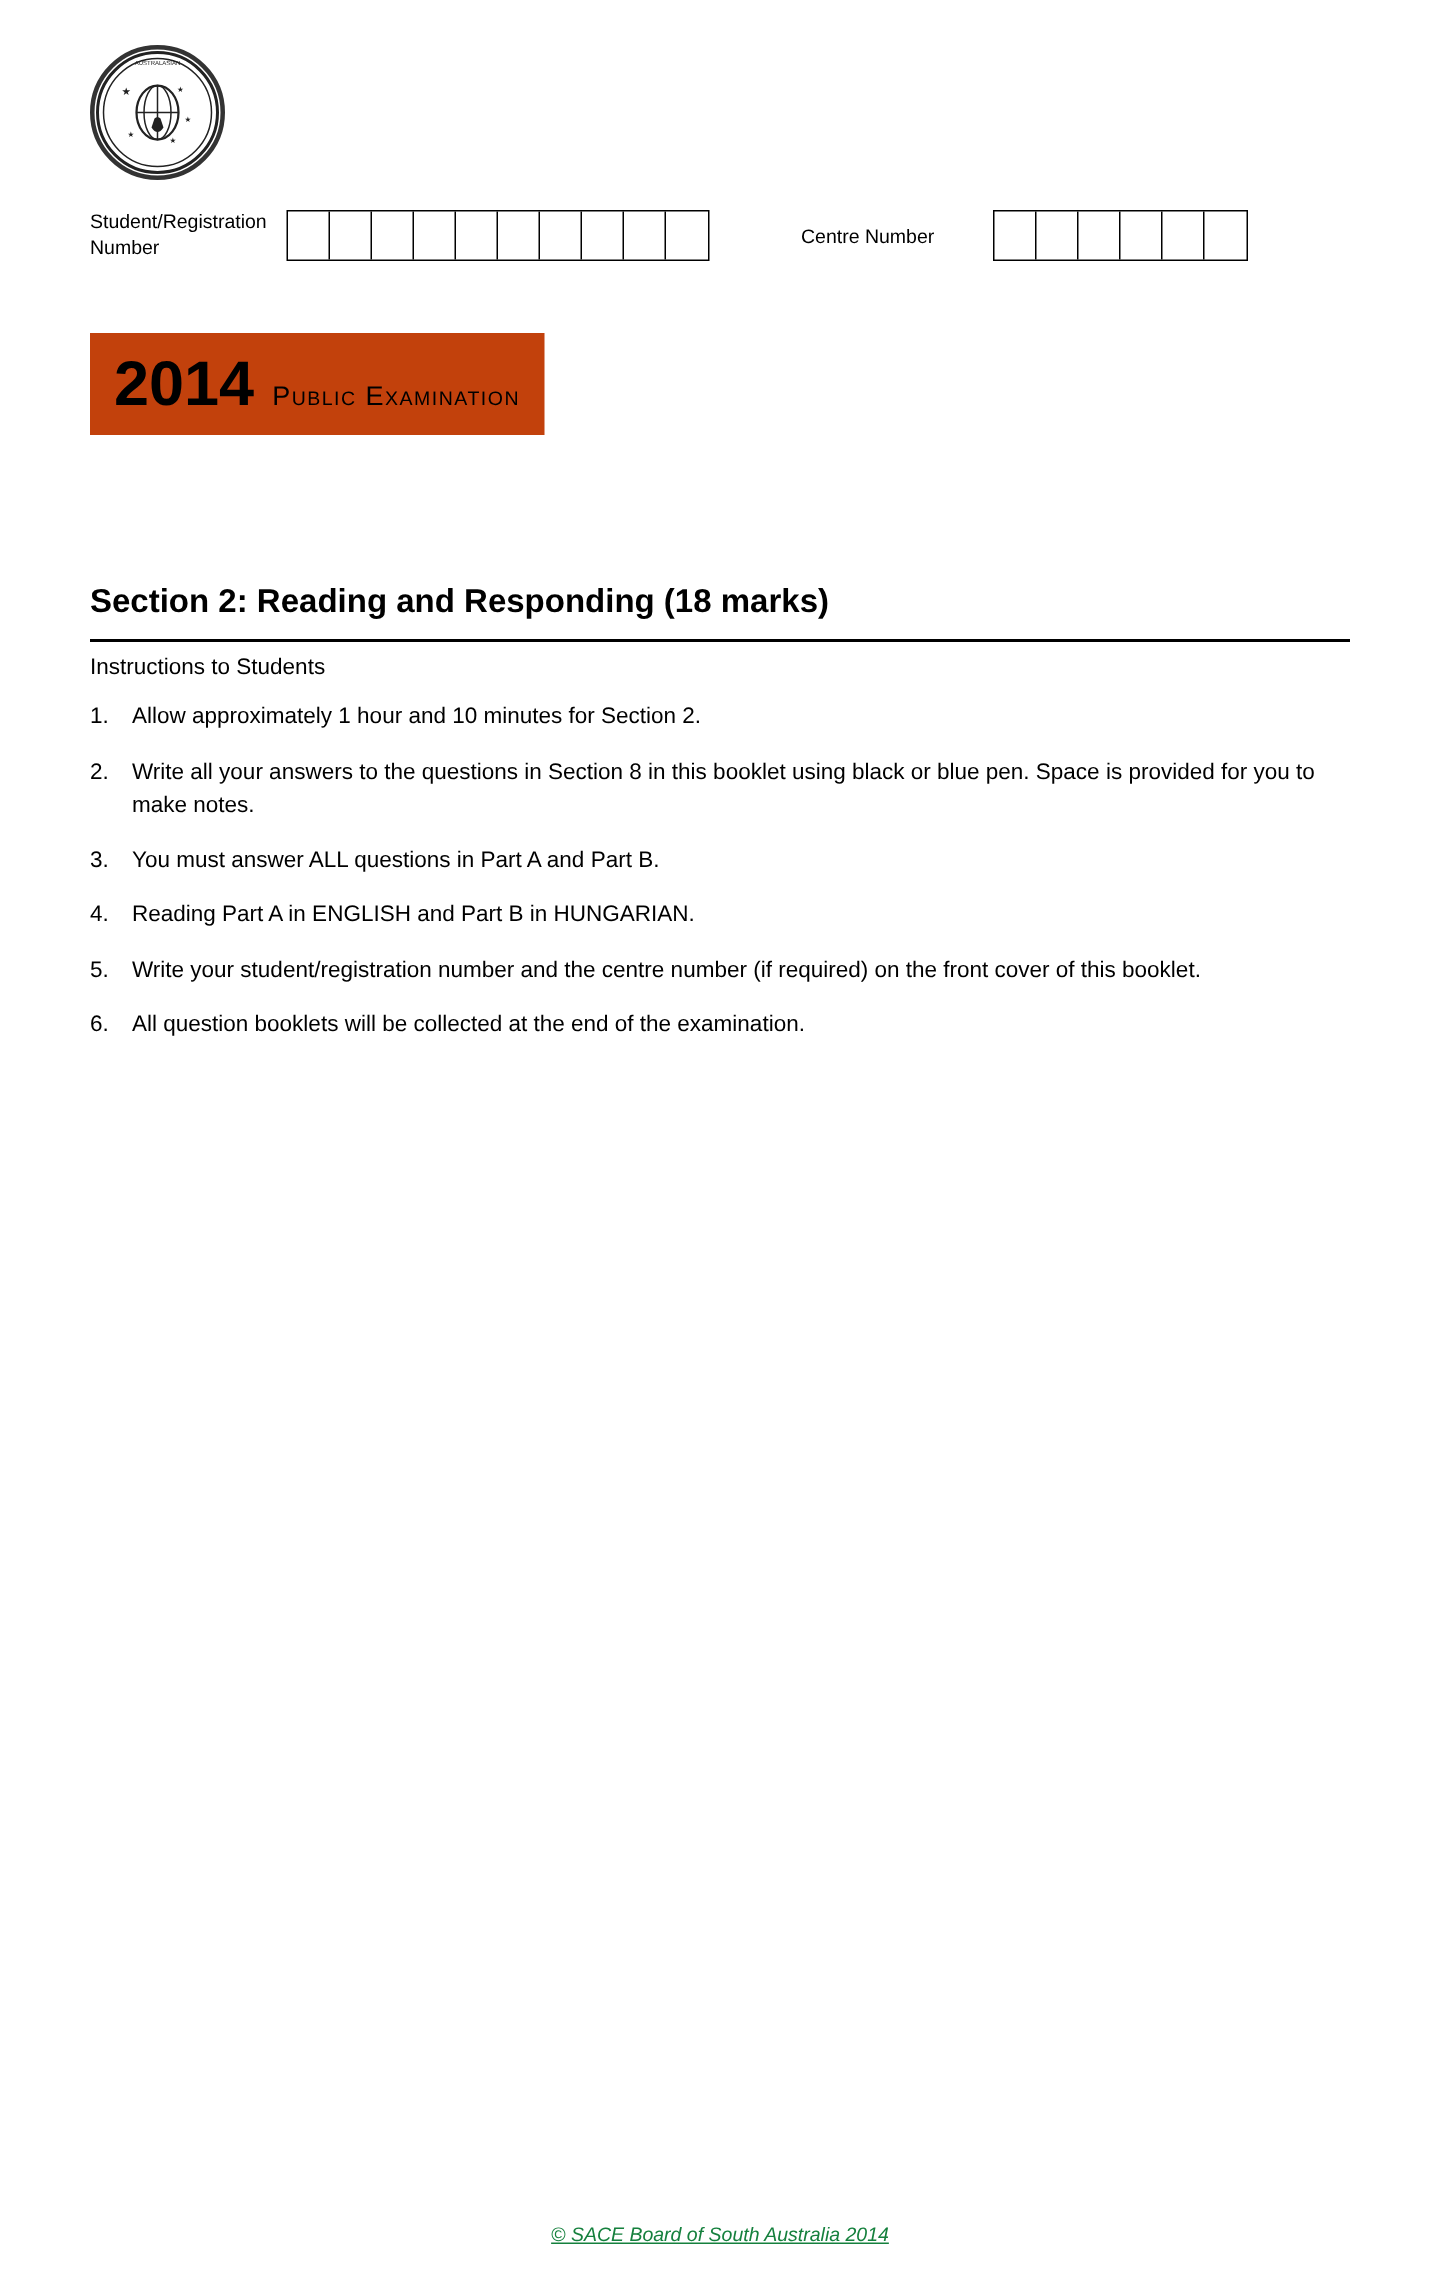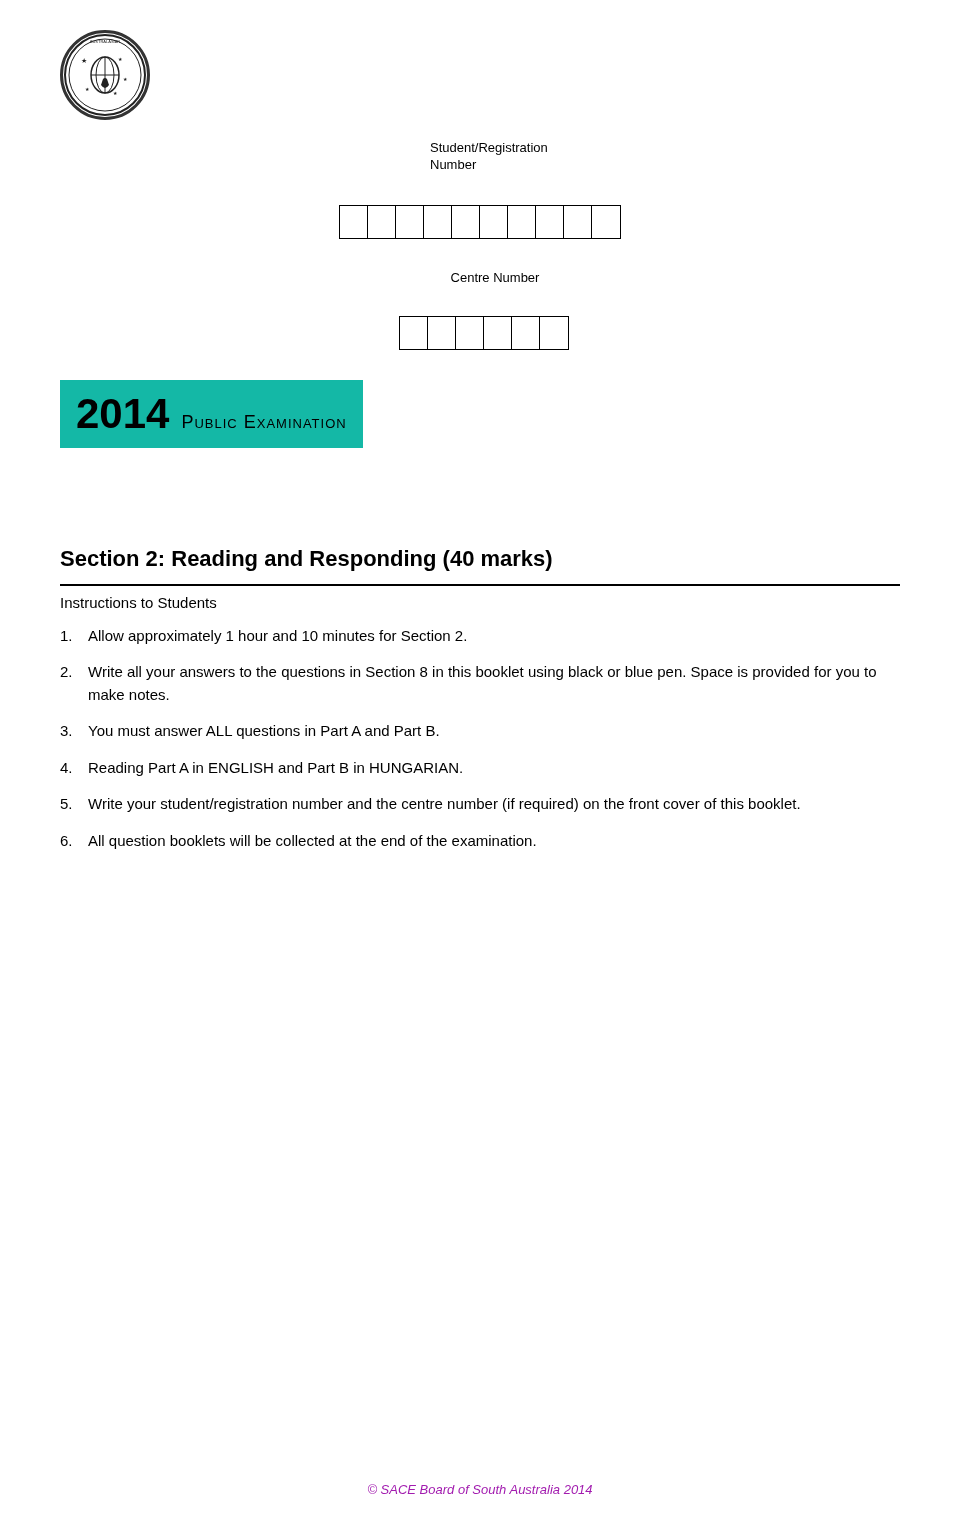--- a/index.html
+++ b/index.html
@@ -47,23 +47,22 @@
     .logo-svg {
       width: 84px;
       height: 84px;
     }
 
     
     .registration-row {
       display: flex;
       align-items: center;
       margin-top: 20px;
-      margin-bottom: 30px;
+      margin-bottom: 48px;
       gap: 31px;
-      flex-direction: column;
     }
 
     .reg-label {
       font-size: 13px;
       font-family: Arial, sans-serif;
       width: 100px;
       flex-shrink: 0;
       line-height: 1.3;
     }
 
@@ -100,21 +99,21 @@
       height: 32px;
       border-right: 1px solid #000;
     }
 
     .centre-box:last-child {
       border-right: none;
     }
 
     
     .exam-title-block {
-      background: #14b8a6;
+      background: #c2410c;
       padding: 10px 16px;
       display: inline-block;
       margin-bottom: 8px;
     }
 
     .exam-year {
       font-size: 42px;
       font-weight: bold;
       font-family: Arial, sans-serif;
       display: inline;
@@ -192,21 +191,22 @@
     
     .footer {
       position: absolute;
       bottom: 30px;
       left: 0;
       right: 0;
       text-align: center;
       font-size: 13px;
       font-style: italic;
       font-family: Arial, sans-serif;
-      color: #a21caf;
+      color: #15803d;
+      text-decoration: underline;
     }
 
     .divider-line {
       border: none;
       border-top: 2px solid #000;
       margin: 6px 0;
     }
   </style>
 </head>
 <body>
@@ -269,21 +269,21 @@
 
   
   <div class="exam-title-block">
     <span class="exam-year">2014</span>
     <span class="exam-type">Public Examination</span>
   </div>
 
 
   
   <div class="section-heading">
-    <div class="section-title">Section 2: Reading and Responding (40 marks)</div>
+    <div class="section-title">Section 2: Reading and Responding (18 marks)</div>
   </div>
   <hr class="divider-line">
   <div class="instructions-heading">Instructions to Students</div>
 
   
   <ul class="instructions-list">
     <li>
       <span class="list-num">1.</span>
       <span class="list-text">Allow approximately 1 hour and 10 minutes for Section 2.</span>
     </li>

